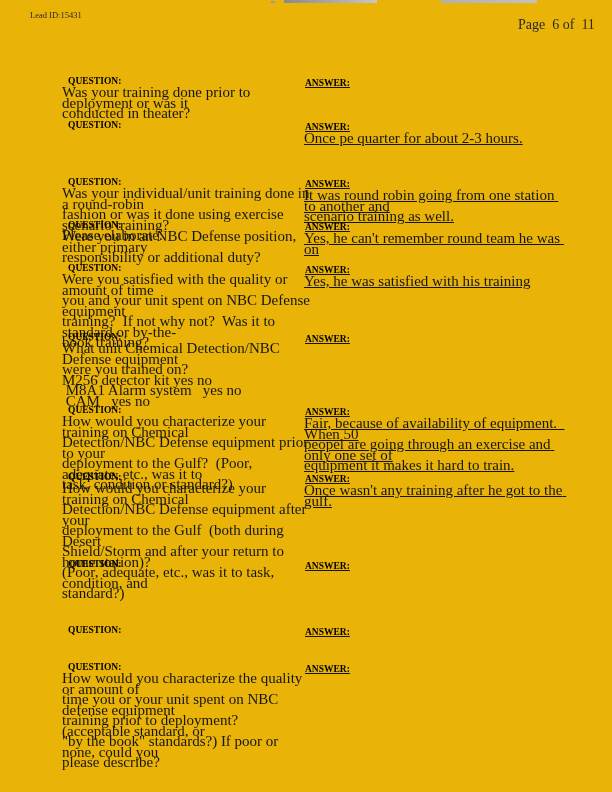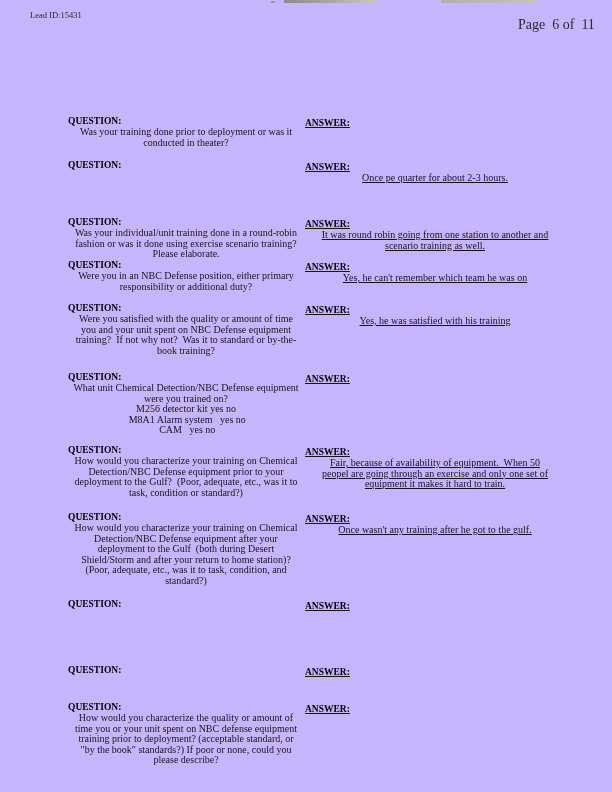--- a/index.html
+++ b/index.html
@@ -1,36 +1,36 @@
 <!DOCTYPE html>
 <html><head>
 <meta charset="utf-8">
 <style>
   html,body{margin:0;padding:0;background:#888;}
   .page{
     position:relative;
     width:612px;height:792px;
     margin:0 auto;
-    background:#c4b5fd;
+    background:#eab308;
     font-family:"Liberation Serif","DejaVu Serif",serif;
     color:#141414;
     overflow:hidden;
   }
   .redaction{position:absolute;top:0;height:3px;}
   .redaction.b1{left:284px;width:93px;background:linear-gradient(to right,#8a8a8a,#c6c6c6);}
   .redaction.b2{left:441px;width:96px;background:linear-gradient(to right,#b0b0b0,#c2c2c2);}
   .redaction.dash{left:271px;top:1px;width:4px;height:2px;background:#9a9a9a;}
   .hdr-left{position:absolute;left:30px;top:10px;font-size:8.5px;color:#2a2a2a;}
   .hdr-right{position:absolute;left:518px;top:17px;font-size:14px;color:#2a2a2a;white-space:pre;}
   .row{position:absolute;left:0;width:612px;}
   .qcell{position:absolute;left:62px;width:248px;}
   .acell{position:absolute;left:304px;top:2px;width:262px;text-decoration:underline;}
-  .lbl{font-weight:bold;font-size:9.5px;line-height:12px;padding-left:6px;color:#000;margin-top:40px;}
+  .lbl{font-weight:bold;font-size:9.5px;line-height:12px;padding-left:6px;color:#000;}
   .acell .lbl{padding-left:1px;}
-  .txt{font-size:10px;line-height:10.5px;white-space:pre-wrap;color:#161616;text-align:center;}
+  .txt{font-size:15px;line-height:10.5px;white-space:pre-wrap;color:#161616;}
 </style>
 </head>
 <body>
 
 <div class="page">
 
   <div class="redaction dash"></div>
   <div class="redaction b1"></div>
   <div class="redaction b2"></div>
 
@@ -74,21 +74,21 @@
   </div>
 
   <div class="row" style="top:219px">
     <div class="qcell">
       <div class="lbl">QUESTION:</div>
       <div class="txt">Were you in an NBC Defense position, either primary
 responsibility or additional duty?</div>
     </div>
     <div class="acell">
       <div class="lbl">ANSWER:</div>
-      <div class="txt">Yes, he can't remember which team he was on</div>
+      <div class="txt">Yes, he can't remember round team he was on</div>
     </div>
   </div>
 
   <div class="row" style="top:262px">
     <div class="qcell">
       <div class="lbl">QUESTION:</div>
       <div class="txt">Were you satisfied with the quality or amount of time
 you and your unit spent on NBC Defense equipment
 training?  If not why not?  Was it to standard or by-the-
 book training?</div>

